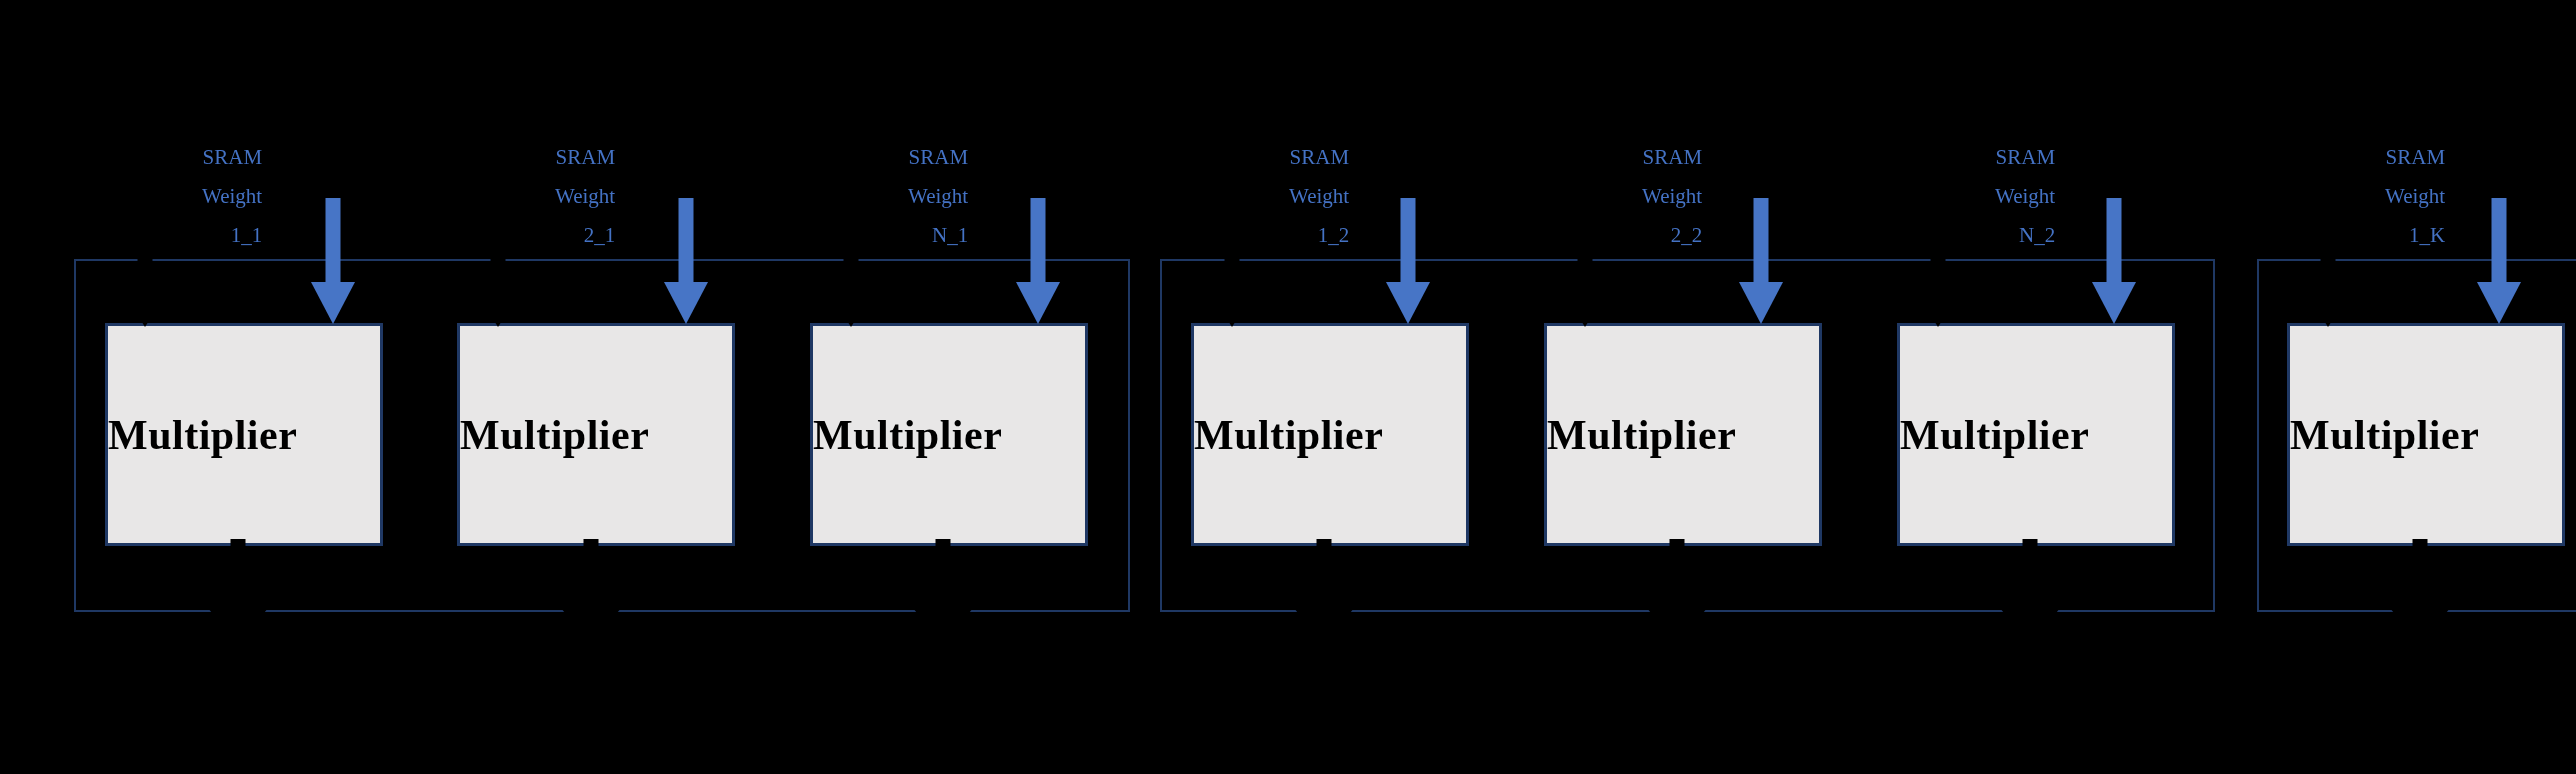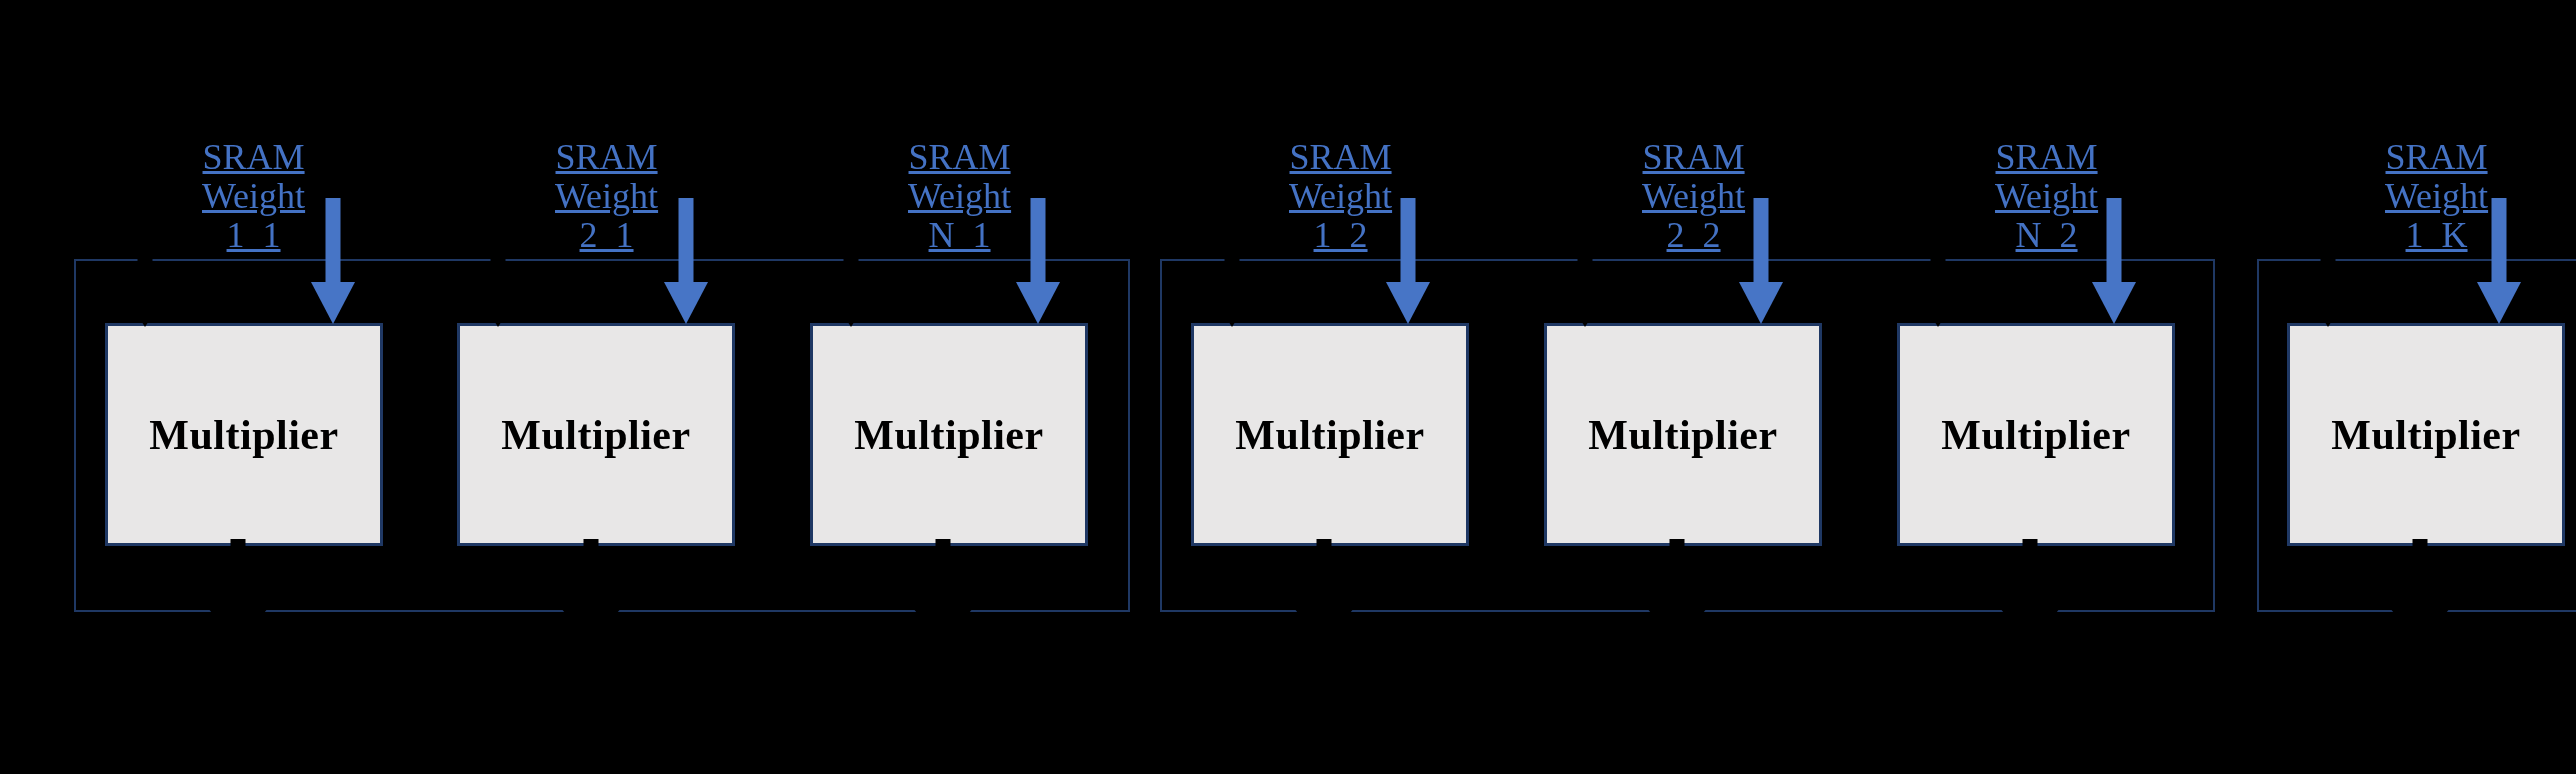--- a/index.html
+++ b/index.html
@@ -21,40 +21,38 @@
     background: transparent;
     z-index: 1;
   }
   .mult-box {
     position: absolute;
     box-sizing: border-box;
     background: var(--box-fill, #E8E7E7);
     border: 3.6px solid var(--box-border, #1F3864);
     display: flex;
     align-items: center;
-    justify-content: center;
     z-index: 3;
   }
   .box-text {
     font-family: "Liberation Serif", serif;
     font-weight: 700;
     font-size: 42px;
     color: var(--box-text, #000000);
     letter-spacing: 0.5px;
   }
   .sram-label {
     position: absolute;
     z-index: 4;
     font-family: "Liberation Serif", serif;
-    font-size: 36px;
+    font-size: 21px;
     line-height: 39px;
     color: var(--label-blue, #4472C4);
     white-space: nowrap;
-    text-align: center;
-    text-decoration: underline;
+    text-align: right;
   }
   .arrow { position: absolute; z-index: 4; }
   .arrow.black { z-index: 6; }
   .shaft {
     position: absolute;
     top: 0;
     left: 50%;
     transform: translateX(-50%);
   }
   .head {

